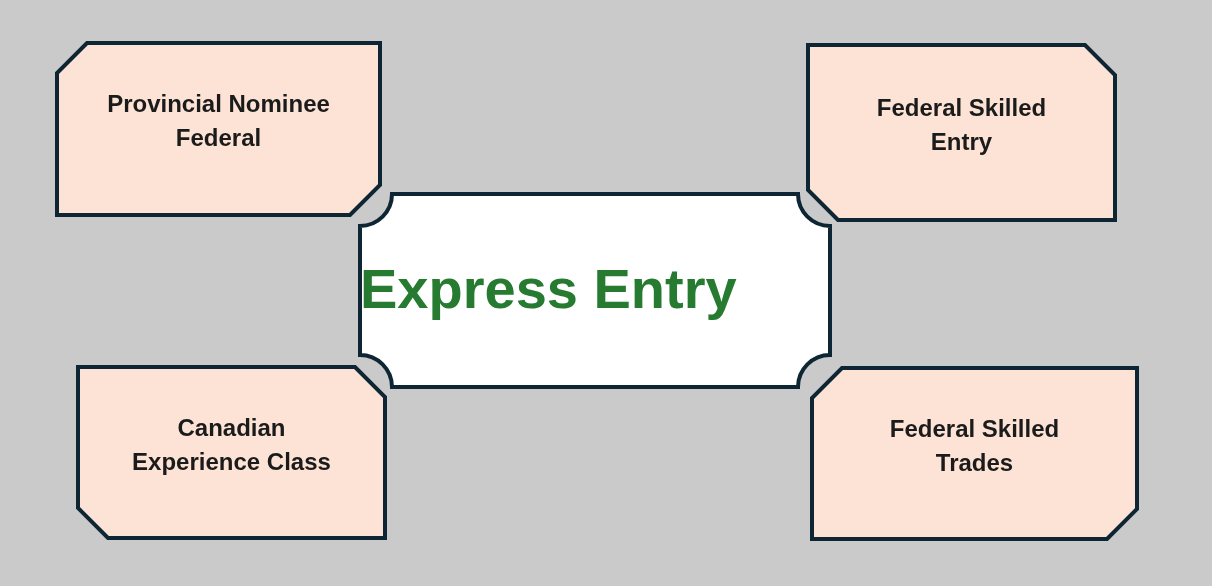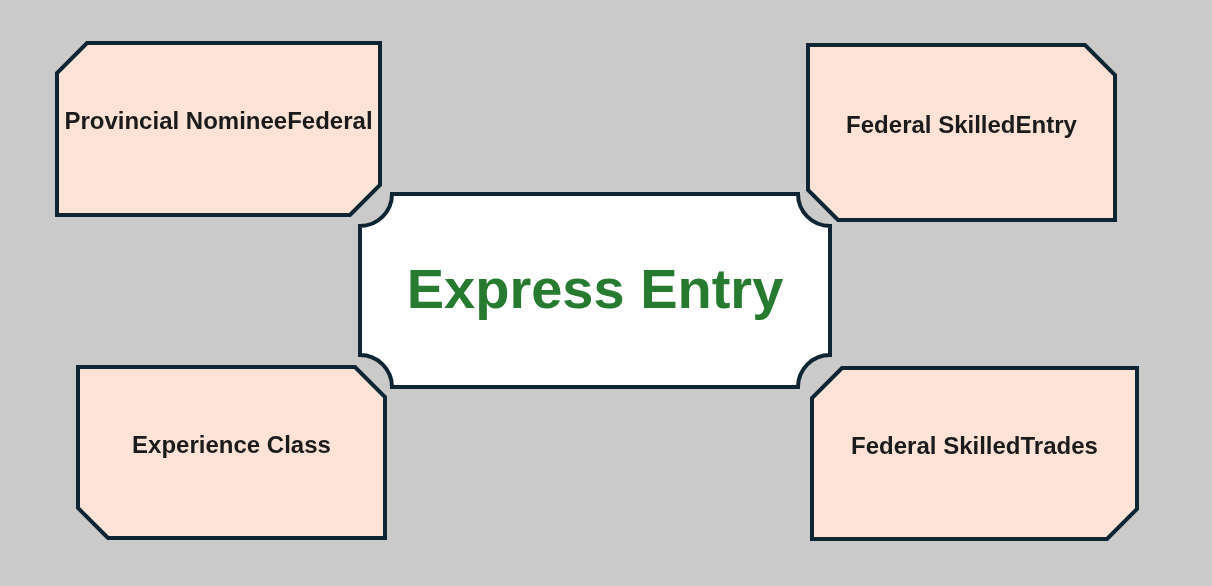--- a/index.html
+++ b/index.html
@@ -24,42 +24,41 @@
     stroke-linejoin: miter;
   }
   .center-shape {
     fill: #ffffff;
     stroke: #0e2634;
     stroke-width: 4;
   }
   .label {
     position: absolute;
     display: flex;
-    flex-direction: row;
+    flex-direction: column;
     align-items: center;
     justify-content: center;
     text-align: center;
     color: #1b1b1b;
     font-size: 24px;
     font-weight: 600;
     line-height: 34px;
     padding-bottom: 16px;
     box-sizing: border-box;
   }
   .label-tl { left: 57px;  top: 43px;  width: 323px; height: 172px; }
   .label-tr { left: 808px; top: 45px;  width: 307px; height: 175px; }
   .label-bl { left: 78px;  top: 367px; width: 307px; height: 171px; }
   .label-br { left: 812px; top: 368px; width: 325px; height: 171px; }
   .center-label {
     position: absolute;
     left: 360px; top: 194px;
     width: 470px; height: 193px;
     display: flex;
     align-items: center;
-    justify-content: center;
     color: #267b30;
     font-size: 56px;
     font-weight: 700;
     padding-bottom: 4px;
     box-sizing: border-box;
   }
 </style>
 </head>
 <body>
 
@@ -82,20 +81,21 @@
     <span>Provincial Nominee</span>
     <span>Federal</span>
   </div>
 
   <div class="label label-tr">
     <span>Federal Skilled</span>
     <span>Entry</span>
   </div>
 
   <div class="label label-bl">
+    <span>Canadian</span>
     <span>Experience Class</span>
   </div>
 
   <div class="label label-br">
     <span>Federal Skilled</span>
     <span>Trades</span>
   </div>
 
   <div class="center-label">
     <span>Express Entry</span>

